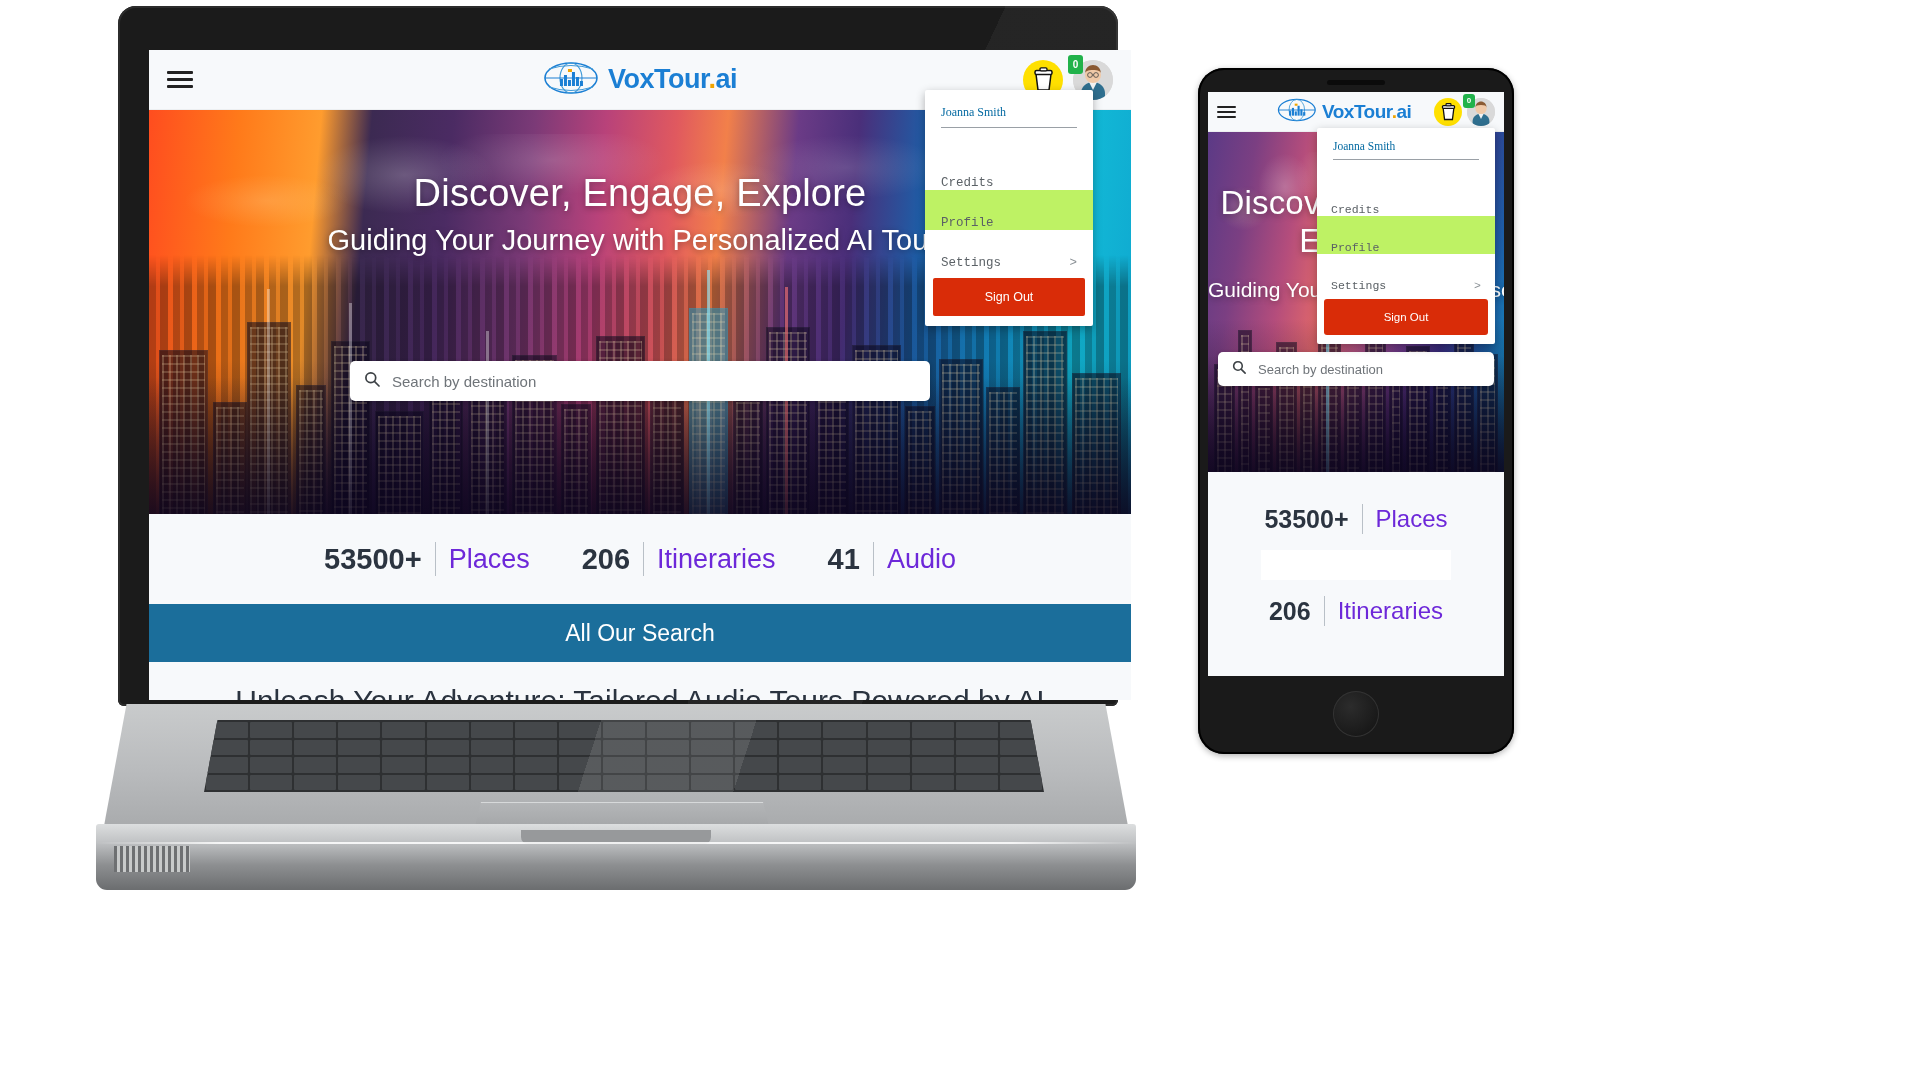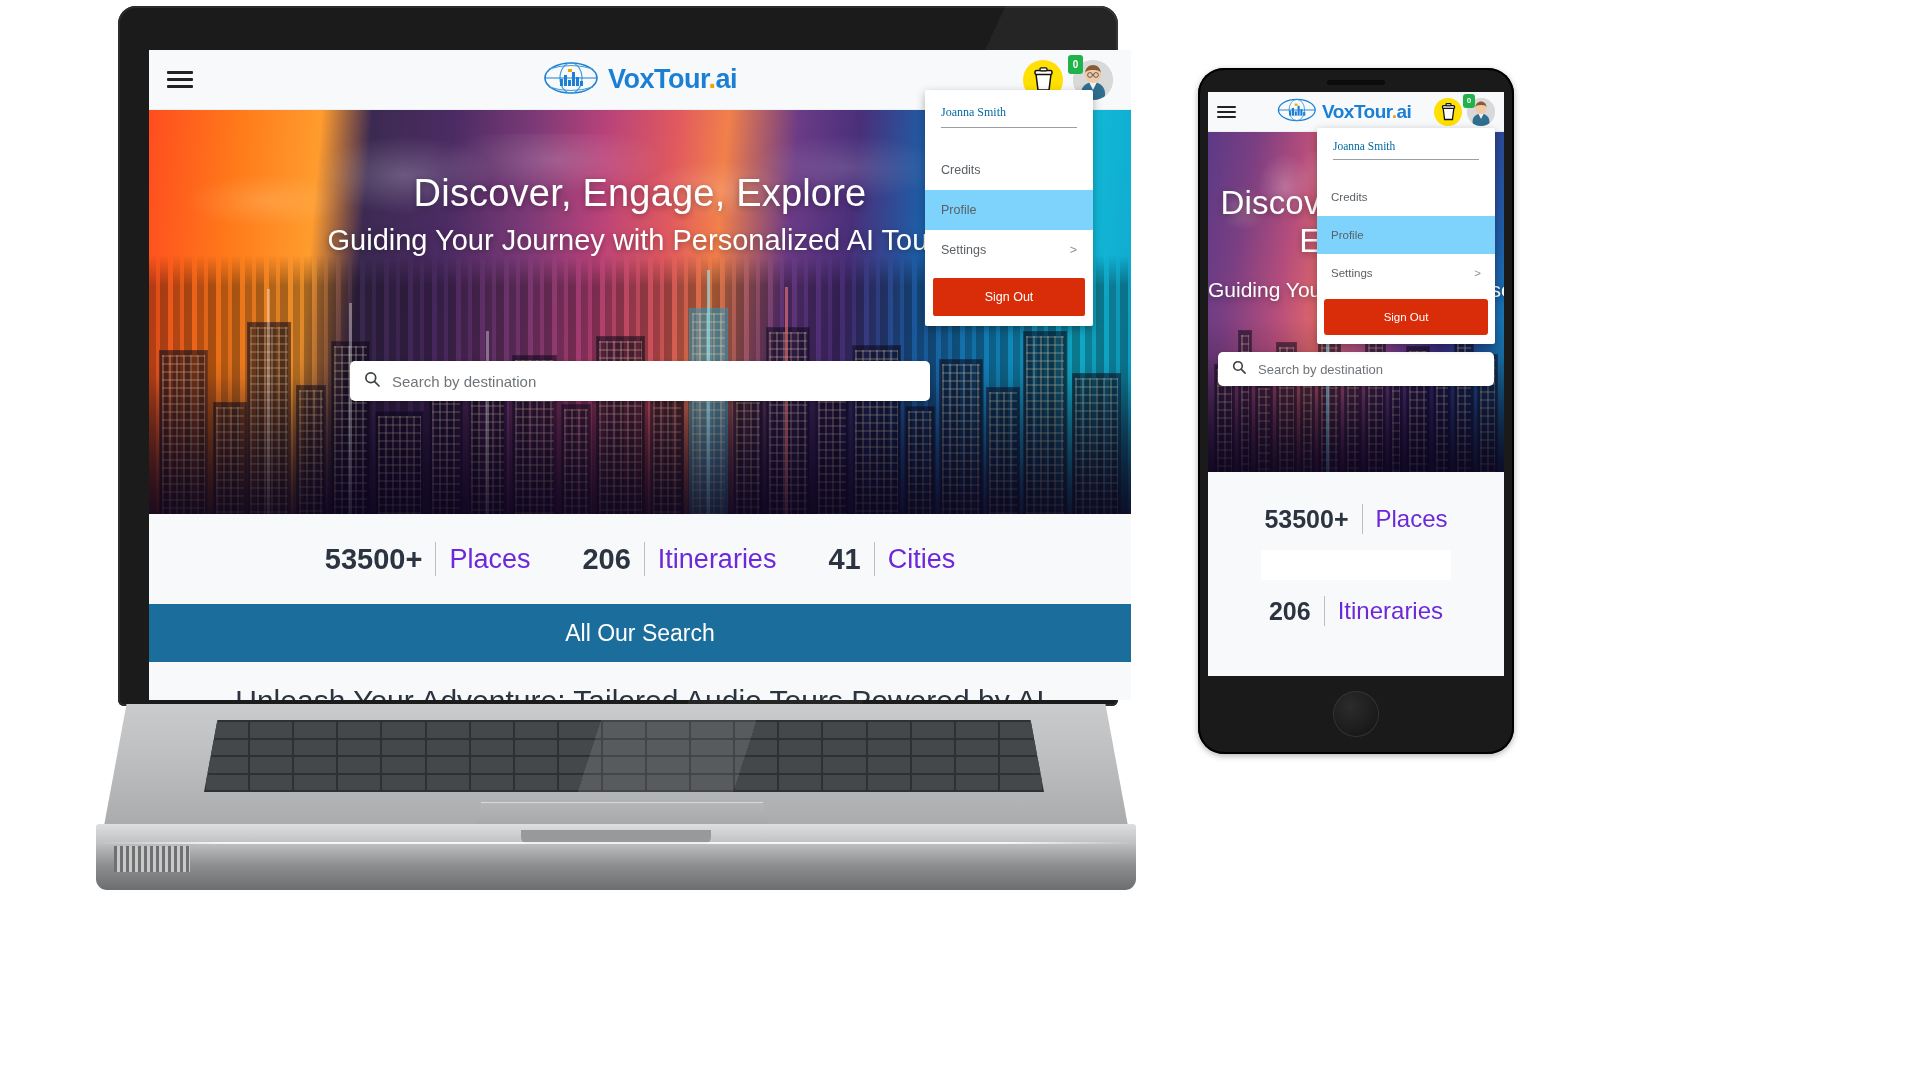--- a/index.html
+++ b/index.html
@@ -210,24 +210,24 @@
   
   .dropdown{
     position:absolute; z-index:40; background:#fff;
     box-shadow:0 3px 10px rgba(0,0,0,.30); border-radius:2px;
     padding:12px 0 0 0;
   }
   .dd-name{ font-family:"Liberation Serif", serif; color:#0369a1; }
   .dd-name-wrap{ padding:0 16px 7px 16px; }
   .dd-rule{ height:1px; background:#9aa0a6; margin:0 16px; }
   .dd-item{
-    display:flex; align-items:center; justify-content:space-between;
-    color:#5b6166; cursor:pointer;
-  }
-  .dd-item.active{ background:#7dd3fc; }
+    display:flex; align-items:flex-end; justify-content:space-between;
+    color:#5b6166; cursor:pointer;font-family:Liberation Mono, monospace;
+  }
+  .dd-item.active{ background:#bef264; }
   .dd-chev{ color:#8b9196; }
   .dd-signout{
     background:#d92c08; color:#fff; text-align:center; cursor:pointer;
   }
 
   
   #dd-desktop{ left:776px; top:40px; width:168px; }
   #dd-desktop .dd-name{ font-size:12px; }
   #dd-desktop .dd-name-wrap{ padding-top:3px; }
   #dd-desktop .dd-item{ padding:0 16px; height:40px; font-size:12.5px; }
@@ -386,21 +386,21 @@
             <span class="lbl">Places</span>
           </div>
           <div class="stat">
             <span class="num">206</span>
             <span class="sep"></span>
             <span class="lbl">Itineraries</span>
           </div>
           <div class="stat">
             <span class="num">41</span>
             <span class="sep"></span>
-            <span class="lbl">Cities</span>
+            <span class="lbl">Audio</span>
           </div>
         </div>
 
         <div class="tours-bar">All Our Search</div>
         <div class="section-head">Unleash Your Adventure: Tailored Audio Tours Powered by AI</div>
 
         <div class="dropdown" id="dd-desktop">
           <div class="dd-name-wrap">
             <div class="dd-name">Joanna Smith</div>
           </div>

